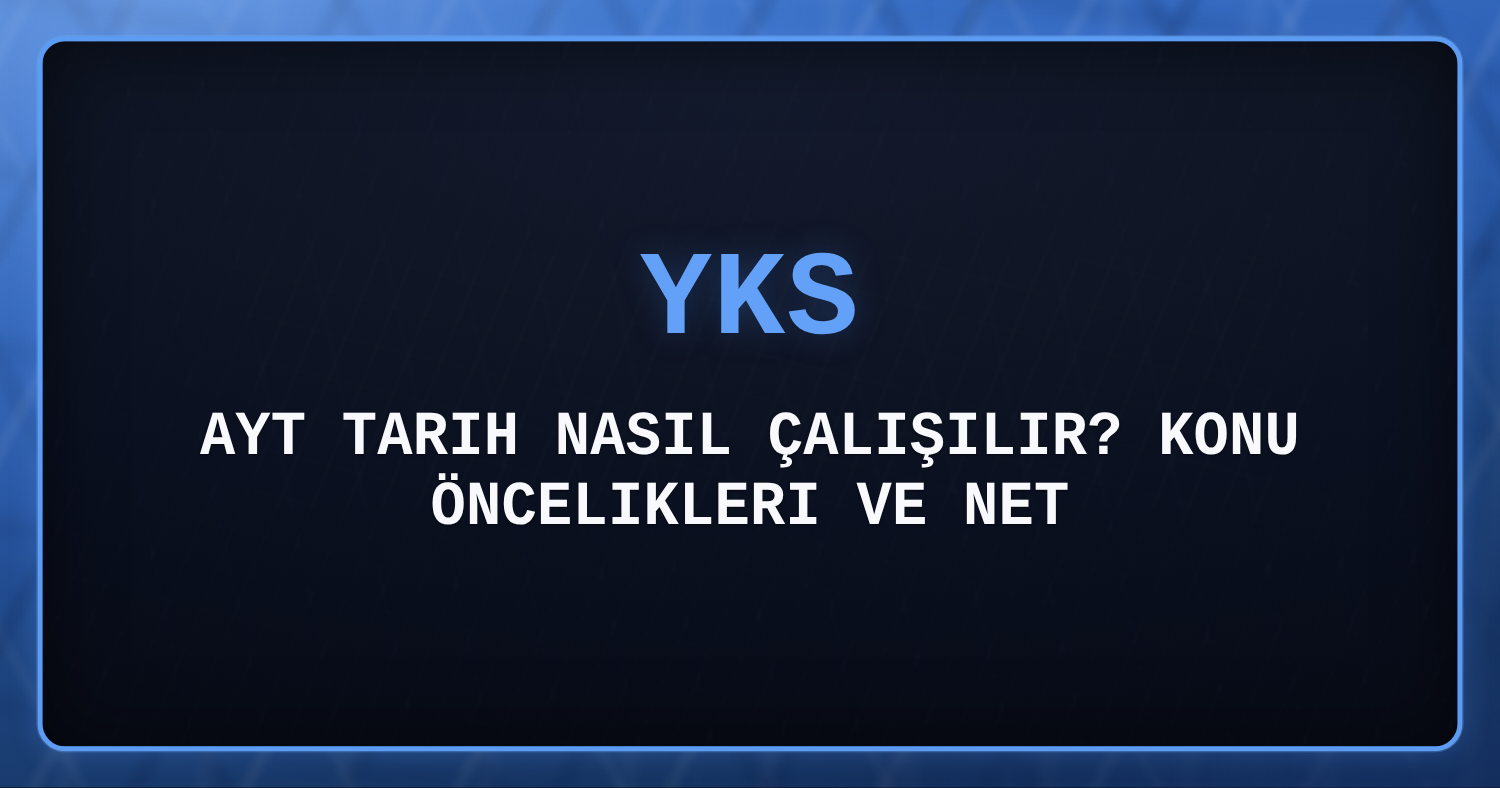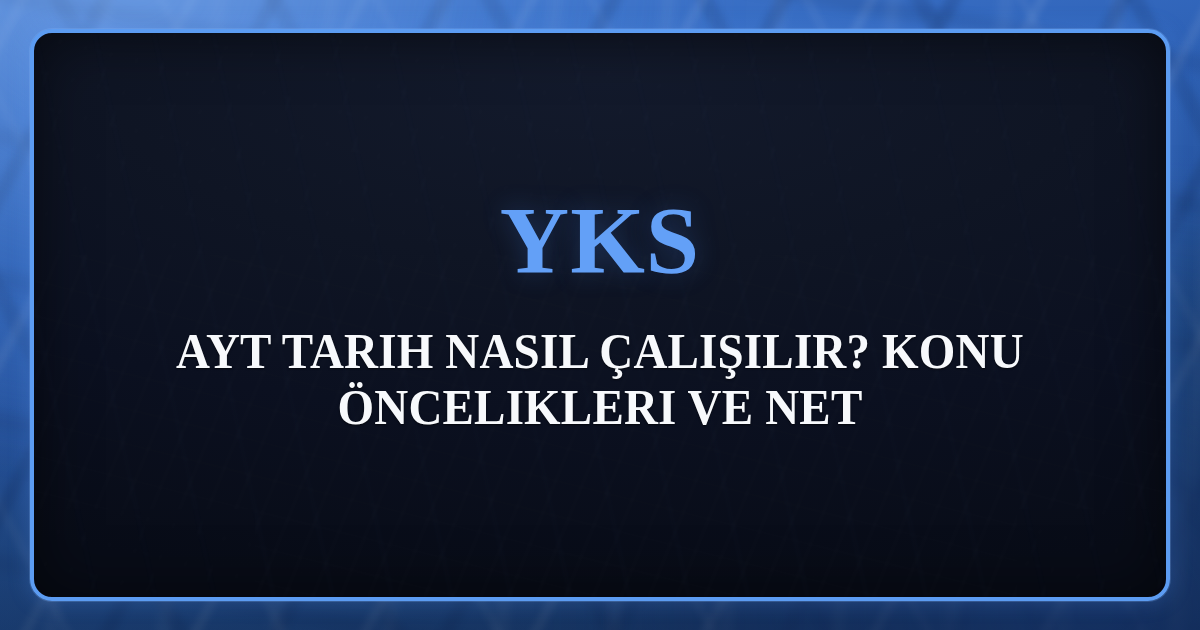--- a/index.html
+++ b/index.html
@@ -7,21 +7,21 @@
     margin: 0;
     padding: 0;
     background: #0b1020;
   }
 
   .canvas {
     position: relative;
     width: 1200px;
     height: 630px;
     overflow: hidden;
-    font-family: Liberation Serif, serif;
+    font-family: Liberation Mono, monospace;
   }
 
   
   .bg-base {
     position: absolute;
     inset: 0;
     background:
       linear-gradient(168deg,
         #4b7fd0 0%,
         #3c72c8 14%,

